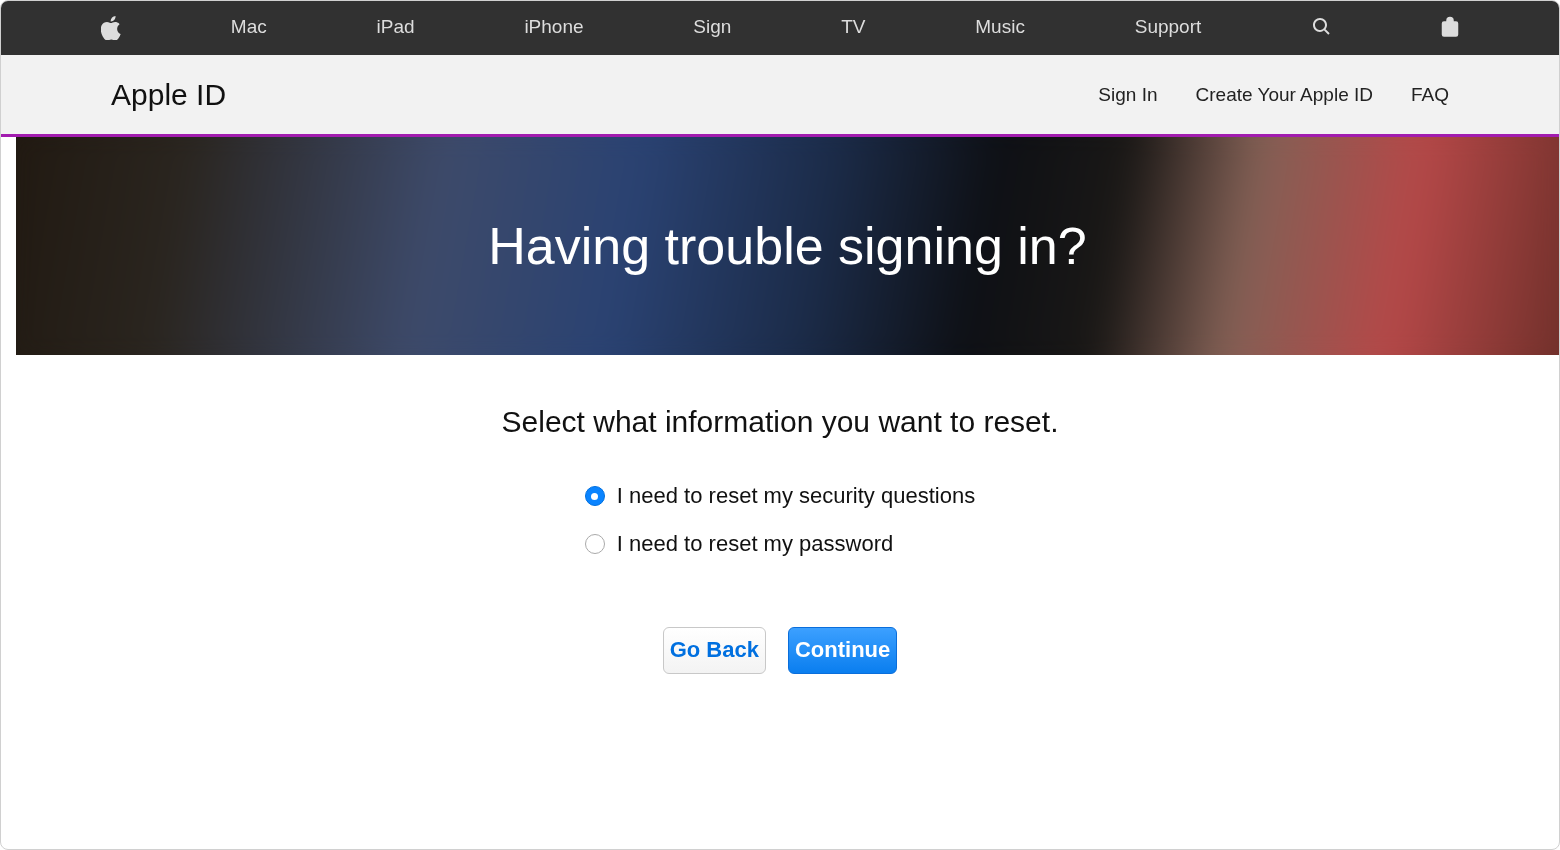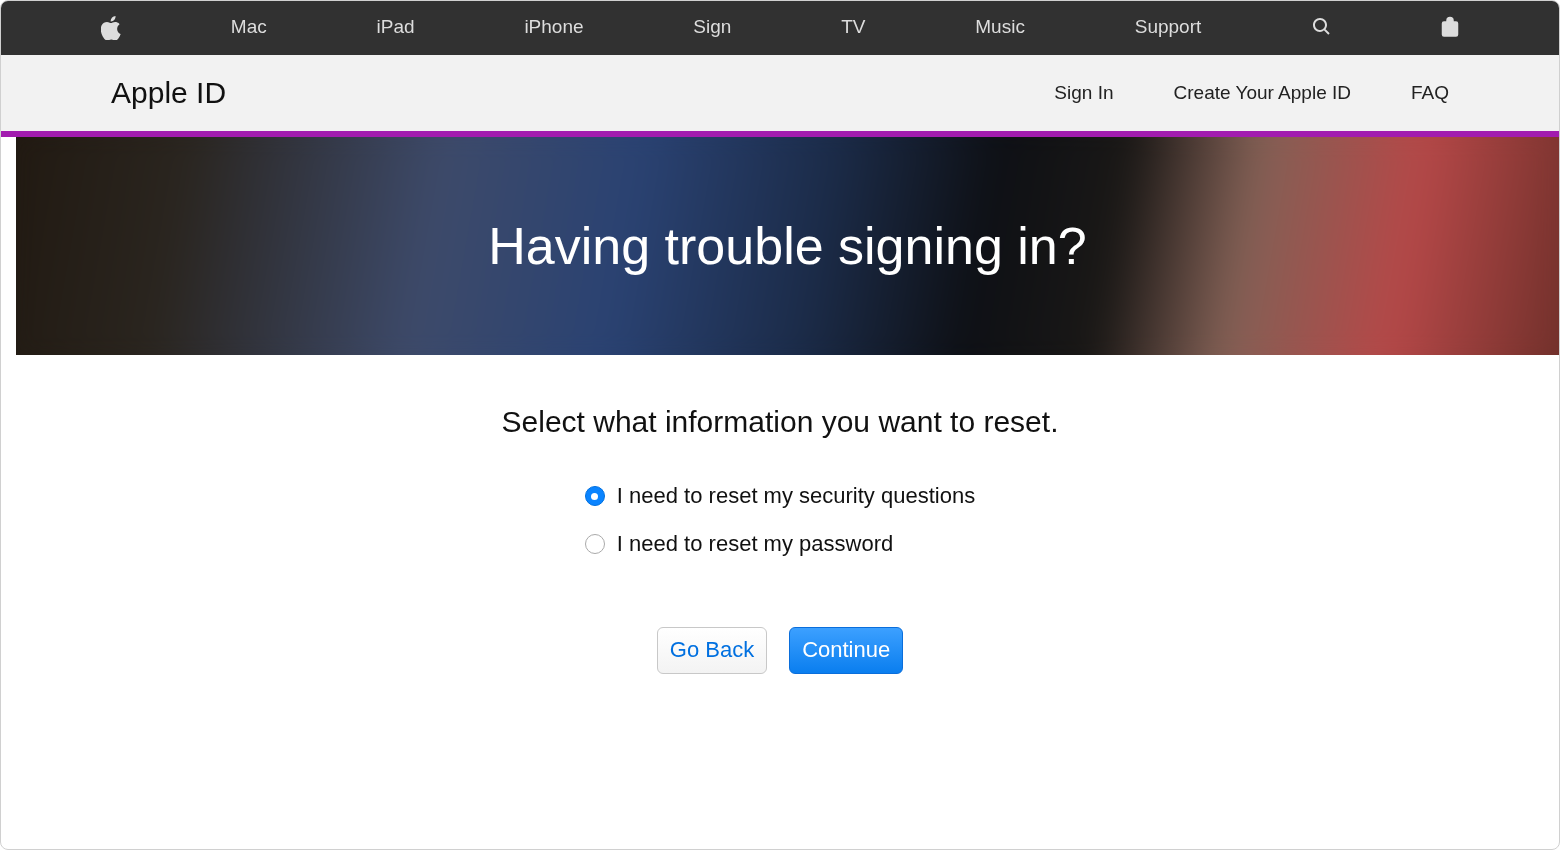--- a/index.html
+++ b/index.html
@@ -56,30 +56,30 @@
       height: 22px;
     }
     
     .sub-nav {
       background: #f2f2f2;
       height: 82px;
       display: flex;
       align-items: center;
       justify-content: space-between;
       padding: 0 110px;
-      border-bottom: 6px solid #a21caf;
+      border-bottom: 3px solid #a21caf;
     }
     .sub-nav-title {
       font-size: 30px;
       font-weight: 500;
       color: #111;
     }
     .sub-nav-links {
       display: flex;
-      gap: 60px;
+      gap: 38px;
     }
     .sub-nav-link {
       font-size: 19px;
       color: #222;
       cursor: pointer;
     }
     
     .hero {
       height: 218px;
       display: flex;
@@ -167,25 +167,26 @@
       font-size: 22px;
       color: #111;
     }
     .buttons {
       display: flex;
       justify-content: center;
       gap: 22px;
     }
     .btn {
       font-size: 22px;
-      padding: 8px 12px;
+      padding: 8px 6px;
       border-radius: 6px;
       cursor: pointer;
       border: 1px solid;
       line-height: 1.3;
+      font-weight: bold;
     }
     .btn-secondary {
       background: linear-gradient(#fff, #f3f3f3);
       border-color: #c8c8c8;
       color: #0070e0;
     }
     .btn-primary {
       background: linear-gradient(#3ca0ff, #0a7eef);
       border-color: #0a6edb;
       color: #fff;

